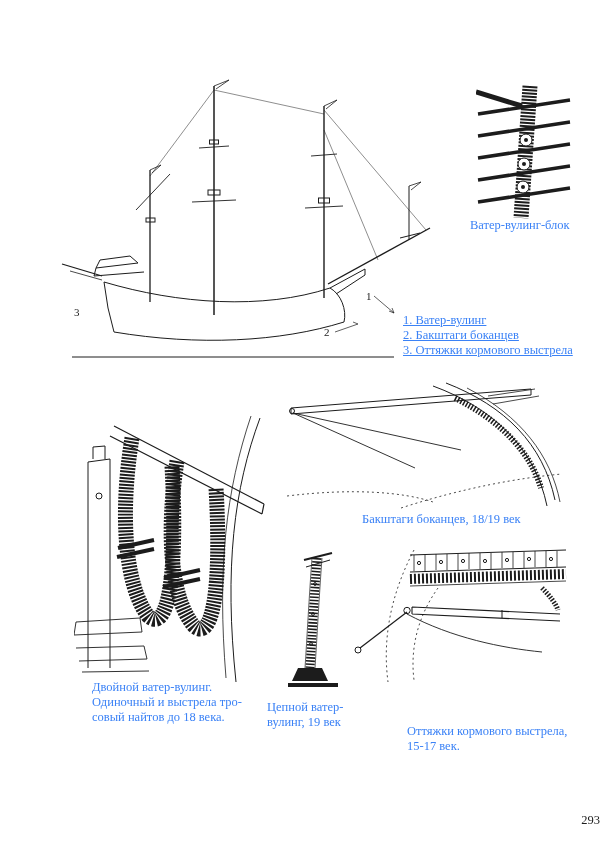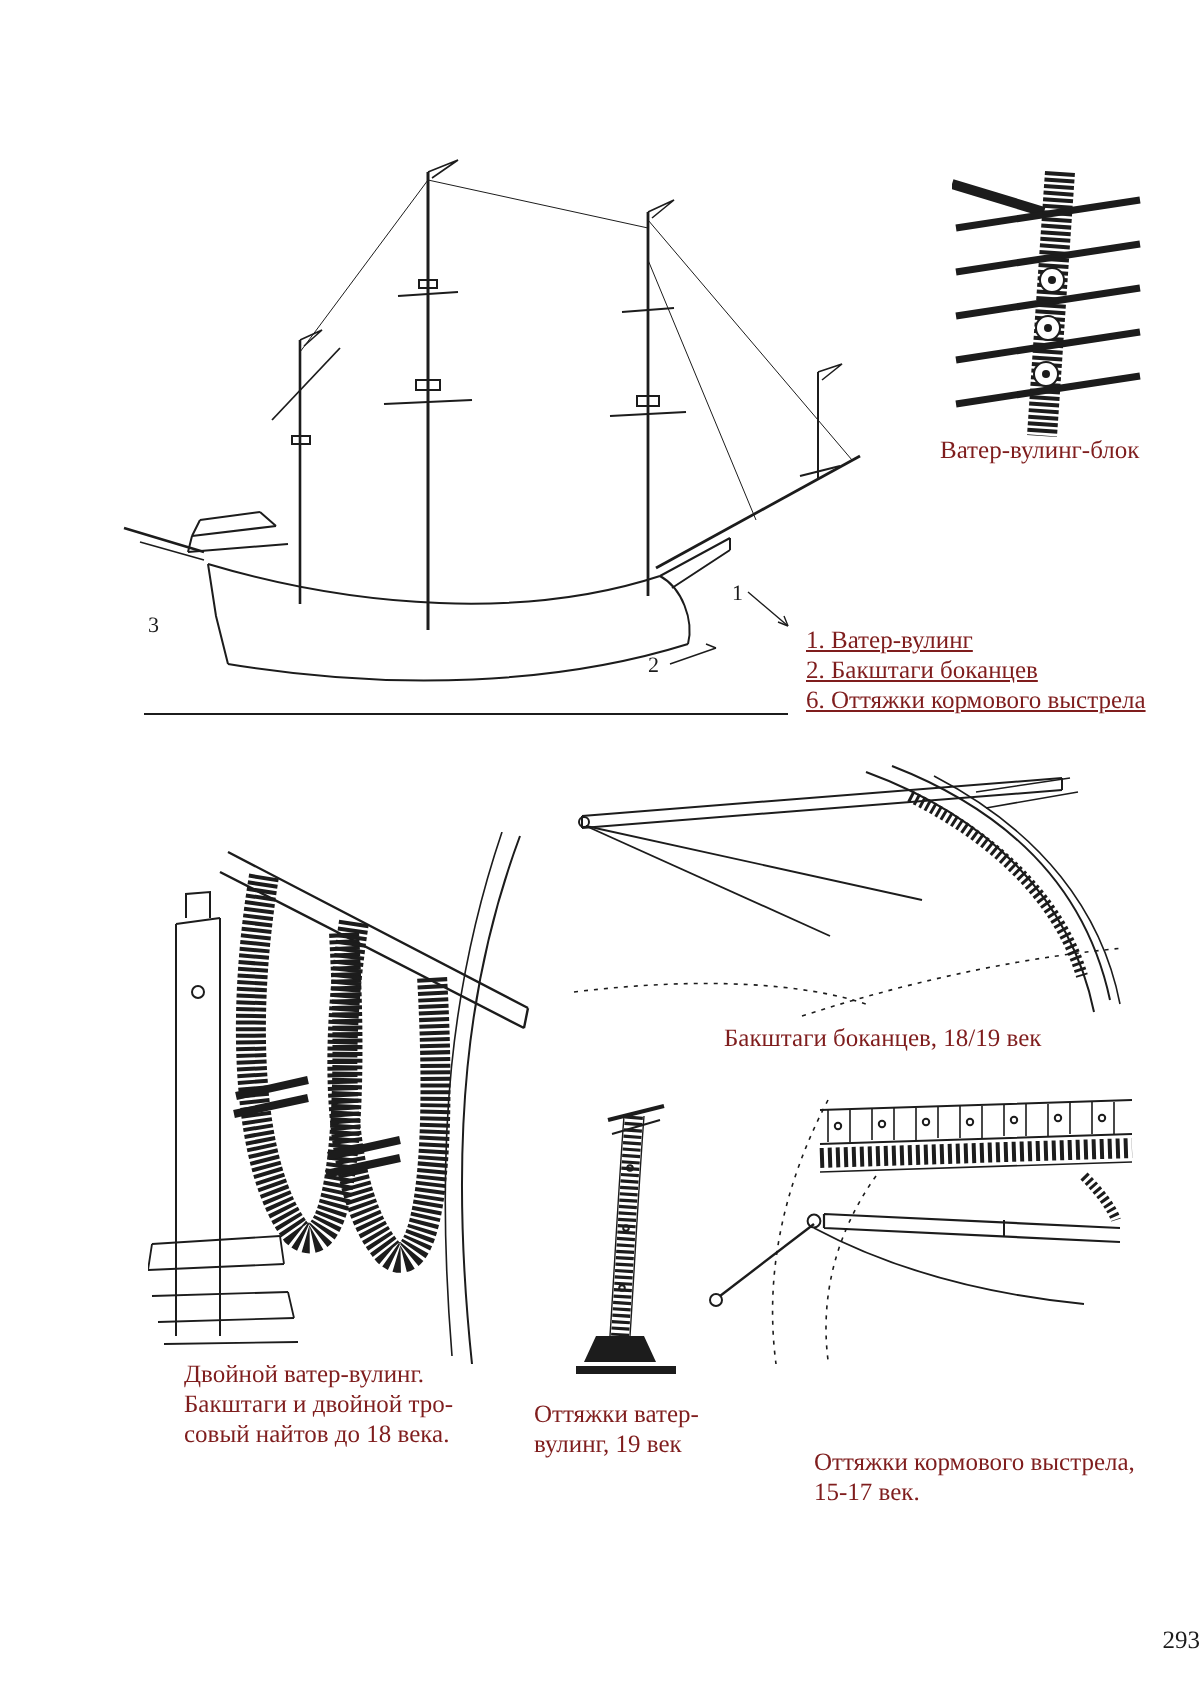--- a/index.html
+++ b/index.html
@@ -10,21 +10,21 @@
     background:#ffffff;
     overflow:hidden;
     font-family:"Liberation Serif", serif;
     color:#1c1c1c;
   }
   .fig{position:absolute;}
   .cap{
     position:absolute;
     font-size:12.5px;
     line-height:15px;
-    color:#7f1d1d;
+    color:#3b82f6;
     white-space:nowrap;
   }
   .page-number{
     position:absolute;
     left:0;right:0;top:813px;
     text-align:right;
     font-size:12.5px;
   }
   svg{display:block;}
 </style>
@@ -110,21 +110,21 @@
         <circle cx="48" cy="80" r="2" fill="#1c1c1c" stroke="none"></circle>
         <circle cx="47" cy="103" r="2" fill="#1c1c1c" stroke="none"></circle>
       </g>
     </svg>
   </div>
   <div class="cap" style="left:470px;top:218px;">Ватер-вулинг-блок</div>
 
   <div class="cap" style="left:403px;top:313px;text-decoration:underline;">
     <div>1. Ватер-вулинг</div>
     <div>2. Бакштаги боканцев</div>
-    <div>6. Оттяжки кормового выстрела</div>
+    <div>3. Оттяжки кормового выстрела</div>
   </div>
 
   <div class="fig" style="left:283px;top:376px;">
     <svg width="280" height="136" viewBox="0 0 280 136">
       <g fill="none" stroke="#1c1c1c" stroke-width="1">
 
         <path d="M8,32 L248,13"></path>
         <path d="M8,38 L248,19"></path>
         <path d="M8,32 L8,38 M248,13 L248,19"></path>
         <circle cx="9" cy="35" r="2.5"></circle>
@@ -166,21 +166,21 @@
         <path d="M186,2 C160,72 150,152 162,266"></path>
         <path d="M177,0 C152,74 143,152 152,262" stroke-width="0.8"></path>
 
         <path d="M2,206 L66,202 M0,219 L68,216 M2,232 L70,230 M5,245 L73,243 M8,256 L75,255" stroke-width="0.9"></path>
         <path d="M2,206 L0,219 M66,202 L68,216 M70,230 L73,243" stroke-width="0.9"></path>
       </g>
     </svg>
   </div>
   <div class="cap" style="left:78px;top:680px;margin-left:14px;">
     <div>Двойной ватер-вулинг.</div>
-    <div>Бакштаги и двойной тро-</div>
+    <div>Одиночный и выстрела тро-</div>
     <div>совый найтов до 18 века.</div>
   </div>
 
   <div class="fig" style="left:282px;top:550px;">
     <svg width="62" height="150" viewBox="0 0 62 150">
       <g fill="none" stroke="#1c1c1c">
         <path d="M22,10 L50,3" stroke-width="2"></path>
         <path d="M24,17 L48,10" stroke-width="1"></path>
 
         <path d="M35,8 C32,48 30,88 28,118" stroke-width="9" stroke-dasharray="1.6,1.6"></path>
@@ -189,21 +189,21 @@
         <circle cx="33" cy="34" r="1.4"></circle>
         <circle cx="31" cy="64" r="1.4"></circle>
         <circle cx="29" cy="94" r="1.4"></circle>
 
         <polygon points="16,118 40,118 46,131 10,131" fill="#1c1c1c" stroke="none"></polygon>
         <rect x="6" y="133" width="50" height="4" fill="#1c1c1c" stroke="none"></rect>
       </g>
     </svg>
   </div>
   <div class="cap" style="left:267px;top:700px;">
-    <div>Оттяжки ватер-</div>
+    <div>Цепной ватер-</div>
     <div>вулинг, 19 век</div>
   </div>
 
   <div class="fig" style="left:352px;top:548px;">
     <svg width="218" height="136" viewBox="0 0 218 136">
       <g fill="none" stroke="#1c1c1c" stroke-width="1">
 
         <path d="M58,7 L214,2 M58,24 L214,19" stroke-width="1"></path>
         <path d="M62,7 L62,23 M73,7 L73,23 M84,6 L84,22 M95,6 L95,22 M106,6 L106,22 M117,5 L117,21 M128,5 L128,21 M139,5 L139,21 M150,4 L150,20 M161,4 L161,20 M172,4 L172,20 M183,3 L183,19 M194,3 L194,19 M205,3 L205,19" stroke-width="0.8"></path>
         <circle cx="67" cy="15" r="1.6"></circle>

